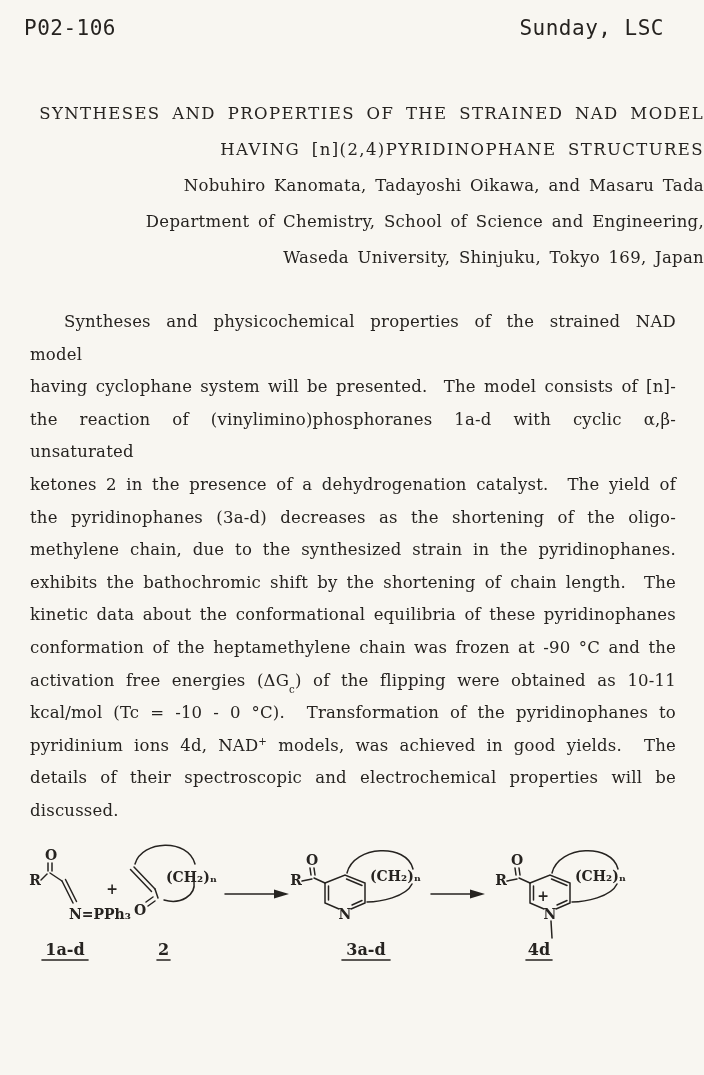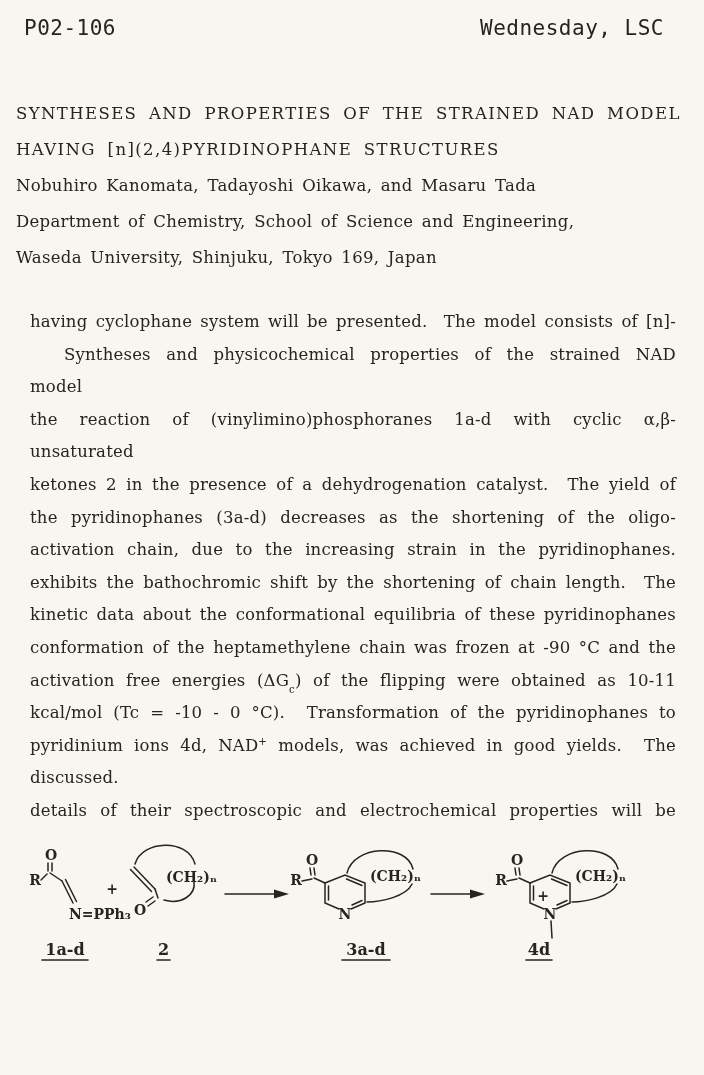--- a/index.html
+++ b/index.html
@@ -9,21 +9,21 @@
     background:var(--paper); color:var(--ink);
     font-family:"DejaVu Serif", serif;
   }
   .header {
     display:flex; justify-content:space-between;
     padding:16px 40px 0 24px;
     font-family:"DejaVu Sans Mono", monospace;
     font-size:21px; letter-spacing:0.5px;
   }
   .title-block {
-    margin-top:56px; text-align:left;
+    margin-top:56px; text-align:right;
     font-size:16.5px; line-height:36px;margin-left:16px;
   }
   .title-block .line:nth-child(-n+2) { letter-spacing:1.4px; word-spacing:5px; }
   .title-block .line:nth-child(n+3) { letter-spacing:0.3px; word-spacing:3px; }
   .abstract {
     margin:30px 28px 0 30px;
     font-size:16.5px; line-height:32.6px; letter-spacing:0.2px; word-spacing:2px;
   }
   .abstract .line { text-align:justify; text-align-last:justify; text-justify:inter-word; }
   .abstract .line.indent { text-indent:34px; }
@@ -35,46 +35,46 @@
   .scheme text { font-family:"DejaVu Serif", serif; font-weight:bold; font-size:14px; fill:var(--ink); }
   .scheme .lbl { font-size:16px; }
 </style>
 </head>
 <body>
 
 <div class="page">
 
   <div class="header">
     <span>P02-106</span>
-    <span>Wednesday, LSC</span>
+    <span>Sunday, LSC</span>
   </div>
 
   <div class="title-block">
       <div class="line"><span>SYNTHESES AND PROPERTIES OF THE STRAINED NAD MODEL</span></div>
       <div class="line"><span>HAVING [n](2,4)PYRIDINOPHANE STRUCTURES</span></div>
       <div class="line"><span class="u">Nobuhiro Kanomata</span><span>, Tadayoshi Oikawa, and Masaru Tada</span></div>
       <div class="line"><span>Department of Chemistry, School of Science and Engineering,</span></div>
       <div class="line"><span>Waseda University, Shinjuku, Tokyo 169, Japan</span></div>
     </div>
 
   <div class="abstract">
+      <div class="line indent"><span>Syntheses and physicochemical properties of the strained NAD model</span></div>
       <div class="line"><span>having cyclophane system will be presented.&nbsp; The model consists of [n]-</span></div>
-      <div class="line indent"><span>Syntheses and physicochemical properties of the strained NAD model</span></div>
       <div class="line"><span>the reaction of (vinylimino)phosphoranes </span><span class="u">1a-d</span><span> with cyclic α,β-unsaturated</span></div>
       <div class="line"><span>ketones </span><span class="u">2</span><span> in the presence of a dehydrogenation catalyst.&nbsp; The yield of</span></div>
       <div class="line"><span>the pyridinophanes (3a-d) decreases as the shortening of the oligo-</span></div>
-      <div class="line"><span>activation chain, due to the increasing strain in the pyridinophanes.</span></div>
+      <div class="line"><span>methylene chain, due to the synthesized strain in the pyridinophanes.</span></div>
       <div class="line"><span>exhibits the bathochromic shift by the shortening of chain length.&nbsp; The</span></div>
       <div class="line"><span>kinetic data about the conformational equilibria of these pyridinophanes</span></div>
       <div class="line"><span>conformation of the heptamethylene chain was frozen at -90 °C and the</span></div>
       <div class="line"><span>activation free energies (ΔG</span><sub>c</sub><span>) of the flipping were obtained as 10-11</span></div>
       <div class="line"><span>kcal/mol (Tc = -10 - 0 °C).&nbsp; Transformation of the pyridinophanes to</span></div>
       <div class="line"><span>pyridinium ions </span><span class="u">4d</span><span>, NAD</span><sup>+</sup><span> models, was achieved in good yields.&nbsp; The</span></div>
+      <div class="line"><span>details of their spectroscopic and electrochemical properties will be</span></div>
       <div class="line nojust"><span>discussed.</span></div>
-      <div class="line"><span>details of their spectroscopic and electrochemical properties will be</span></div>
     </div>
 
   <svg class="scheme" width="664" height="125" viewBox="0 0 664 125">
     <g fill="none" stroke="var(--ink)" stroke-width="1.5" stroke-linecap="round">
 
       <path d="M23,38 L29,32"></path>
       <path d="M30,21 L30,29"></path>
         <path d="M34,21 L34,29"></path>
       <path d="M32,31 L44,39"></path>
       <path d="M44,39 L55,61"></path>

